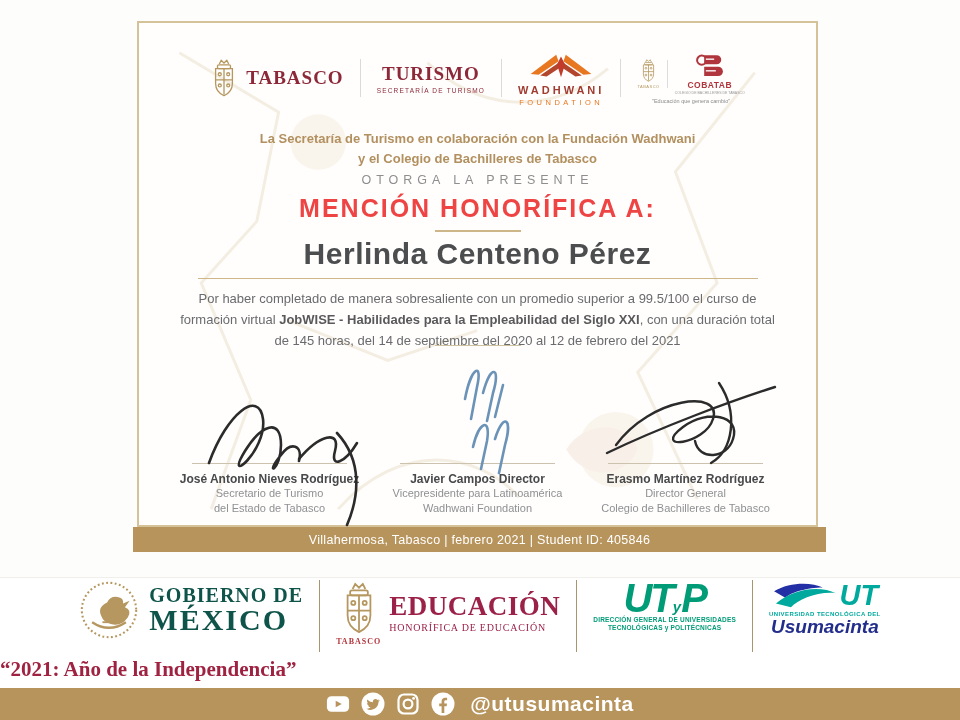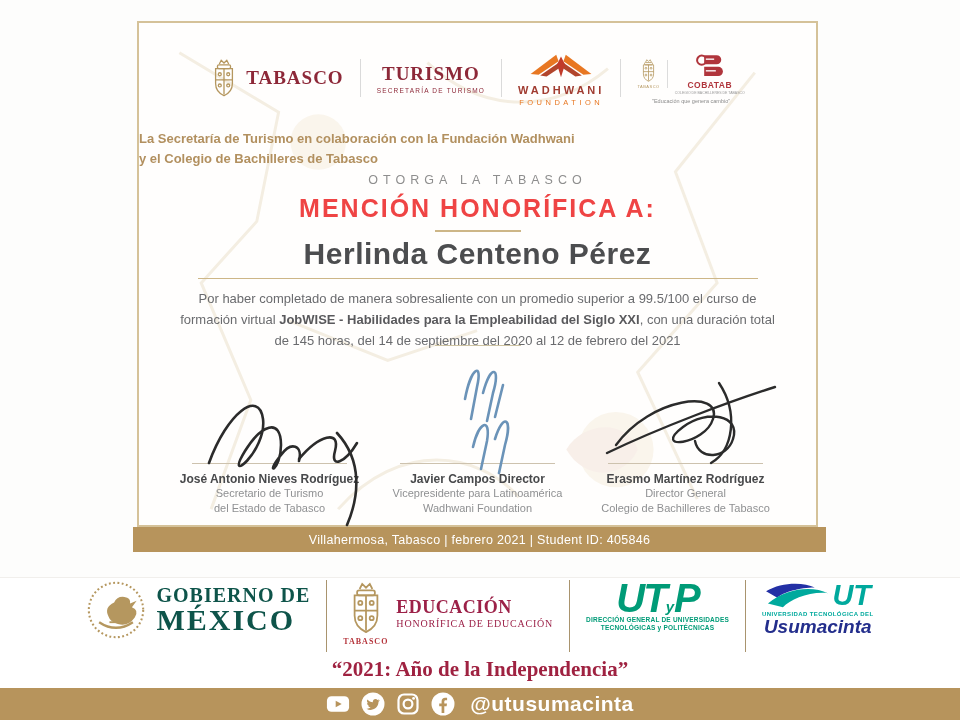--- a/index.html
+++ b/index.html
@@ -19,21 +19,21 @@
   .turismo-sub { font-size:6.5px; letter-spacing:1.2px; color:#8d2838; margin-top:2px; }
   .wadhwani-word { font-size:11px; font-weight:bold; letter-spacing:3px; color:#a03b30; margin-top:2px; }
   .wadhwani-sub { font-size:7.5px; letter-spacing:3.5px; color:#e87722; margin-top:2px; }
   .cobatab-lockup { display:flex; align-items:center; gap:7px; }
   .cobatab-crest-label { font-size:4px; letter-spacing:.5px; color:#b5975f; margin-top:1px; }
   .cobatab-word { font-size:8.5px; font-weight:bold; letter-spacing:.5px; color:#b0353c; margin-top:1px; }
   .cobatab-sub { font-size:3.5px; color:#9a9a9a; margin-top:1px; }
   .cobatab-tagline { font-size:5.5px; color:#8b8b8b; margin-top:3px; text-align:center; }
   .vdiv-small { width:1px; height:28px; background:#dcdcdc; }
 
-  .intro { position:absolute; top:106px; left:0; right:0; text-align:left; font-size:13px; font-weight:bold; color:#b2905f; line-height:1.5; }
+  .intro { position:absolute; top:106px; left:0; right:0; text-align:center; font-size:13px; font-weight:bold; color:#b2905f; line-height:1.5; }
   .presents { position:absolute; top:150px; left:0; right:0; text-align:center; font-size:12.5px; letter-spacing:5px; color:#8e8e8e; }
   .award-title { position:absolute; top:171px; left:0; right:0; text-align:center; font-size:25px; font-weight:bold; letter-spacing:2px; color:#ef4444; }
   .line-over-name { position:absolute; top:207px; left:50%; width:86px; margin-left:-43px; border-top:2px solid #cdb687; }
   .recipient { position:absolute; top:214px; left:0; right:0; text-align:center; font-size:30px; font-weight:bold; color:#4c4d4f; letter-spacing:.5px; }
   .line-under-name { position:absolute; top:255px; left:50%; width:560px; margin-left:-280px; border-top:1px solid #cdb687; }
   .body-text { position:absolute; top:266px; left:50%; width:604px; margin-left:-302px; text-align:center; font-size:13px; color:#6a6b6e; line-height:1.6; }
   .body-text b { color:#59595c; }
   .line-under-body { position:absolute; top:322px; left:50%; width:86px; margin-left:-43px; border-top:1px solid #cdc2a0; }
 
   .sig-row { position:absolute; top:440px; left:0; right:0; display:flex; justify-content:center; gap:8px; z-index:1; }
@@ -48,33 +48,33 @@
   
   .footer-logos { position:absolute; top:580px; left:0; right:0; height:80px; display:flex; justify-content:center; align-items:flex-start; gap:16px; }
   .fdiv { width:1px; height:72px; background:#a9946e; }
   .gob-group { display:flex; align-items:center; gap:10px; }
   .gob-text { font-family:"Liberation Serif", serif; font-weight:bold; color:#0e544a; text-align:left; line-height:1.0; }
   .gob-line1 { font-size:20px; letter-spacing:1px; }
   .gob-line2 { font-size:30px; letter-spacing:2px; }
   .edu-group { display:flex; align-items:center; gap:8px; }
   .edu-crest-label { font-family:"Liberation Serif", serif; font-size:8px; font-weight:bold; letter-spacing:1px; color:#b5353c; margin-top:1px; }
   .edu-text { display:flex; flex-direction:column; align-items:flex-start; }
-  .edu-word { font-family:"Liberation Serif", serif; font-weight:bold; font-size:18px; color:#9c2148; letter-spacing:.5px; line-height:1; }
+  .edu-word { font-family:"Liberation Serif", serif; font-weight:bold; font-size:27px; color:#9c2148; letter-spacing:.5px; line-height:1; }
   .edu-sub { font-family:"Liberation Serif", serif; font-size:10px; color:#9c2148; letter-spacing:.8px; margin-top:2px; }
   .utp-group { display:flex; flex-direction:column; align-items:center; }
   .utp-mark { font-style:italic; font-weight:bold; font-size:40px; color:#009b77; letter-spacing:-2px; line-height:.9; }
   .utp-mark .y { font-size:15px; letter-spacing:0; }
   .utp-sub { font-size:6.5px; font-weight:bold; color:#009b77; letter-spacing:.2px; line-height:1.3; text-align:center; }
   .usu-group { display:flex; flex-direction:column; align-items:center; }
   .usu-top { display:flex; align-items:center; gap:2px; }
   .usu-ut { font-style:italic; font-weight:bold; font-size:29px; color:#00a99d; line-height:.9; }
   .usu-sub { font-size:6px; font-weight:bold; color:#00a99d; letter-spacing:.4px; margin-top:1px; }
   .usu-label { font-style:italic; font-weight:bold; font-size:19px; color:#232e8c; line-height:1.05; }
 
-  .slogan { position:absolute; top:657px; left:0; right:0; text-align:center; font-family:"Liberation Serif", serif; font-weight:bold; font-size:21px; color:#9f2241; }
+  .slogan { position:absolute; top:657px; left:0; right:0; text-align:left; font-family:"Liberation Serif", serif; font-weight:bold; font-size:21px; color:#9f2241; }
   .social-bar { position:absolute; top:688px; left:0; width:960px; height:32px; background:#b7945c; display:flex; align-items:center; justify-content:center; gap:11px; }
   .social-icon { width:24px; height:24px; display:flex; align-items:center; justify-content:center; }
   .social-handle { font-size:21px; font-weight:bold; color:#ffffff; letter-spacing:.5px; margin-left:4px; }
 </style>
 </head>
 <body>
 
 <svg width="0" height="0" style="position:absolute">
   <defs>
     <g id="crest" fill="none" stroke="#b5975f" stroke-width="1.4">
@@ -160,21 +160,21 @@
           </div>
           <span class="cobatab-tagline">"Educación que genera cambio"</span>
         </div>
       </div>
 
       <div class="intro">
         <div>La Secretaría de Turismo en colaboración con la Fundación Wadhwani</div>
         <div>y el Colegio de Bachilleres de Tabasco</div>
       </div>
 
-      <div class="presents">OTORGA LA TABASCO</div>
+      <div class="presents">OTORGA LA PRESENTE</div>
       <div class="award-title">MENCIÓN HONORÍFICA A:</div>
 
       <div class="line-over-name"></div>
       <div class="recipient">Herlinda Centeno Pérez</div>
       <div class="line-under-name"></div>
 
       <div class="body-text"><span>Por haber completado de manera sobresaliente con un promedio superior a 99.5/100 el curso de formación virtual </span><b>JobWISE - Habilidades para la Empleabilidad del Siglo XXI</b><span>, con una duración total de 145 horas, del 14 de septiembre del 2020 al 12 de febrero del 2021</span></div>
       <div class="line-under-body"></div>
 
       <svg class="sig-ink" style="left:48px; top:352px;" width="250" height="152" viewBox="0 0 250 152">

